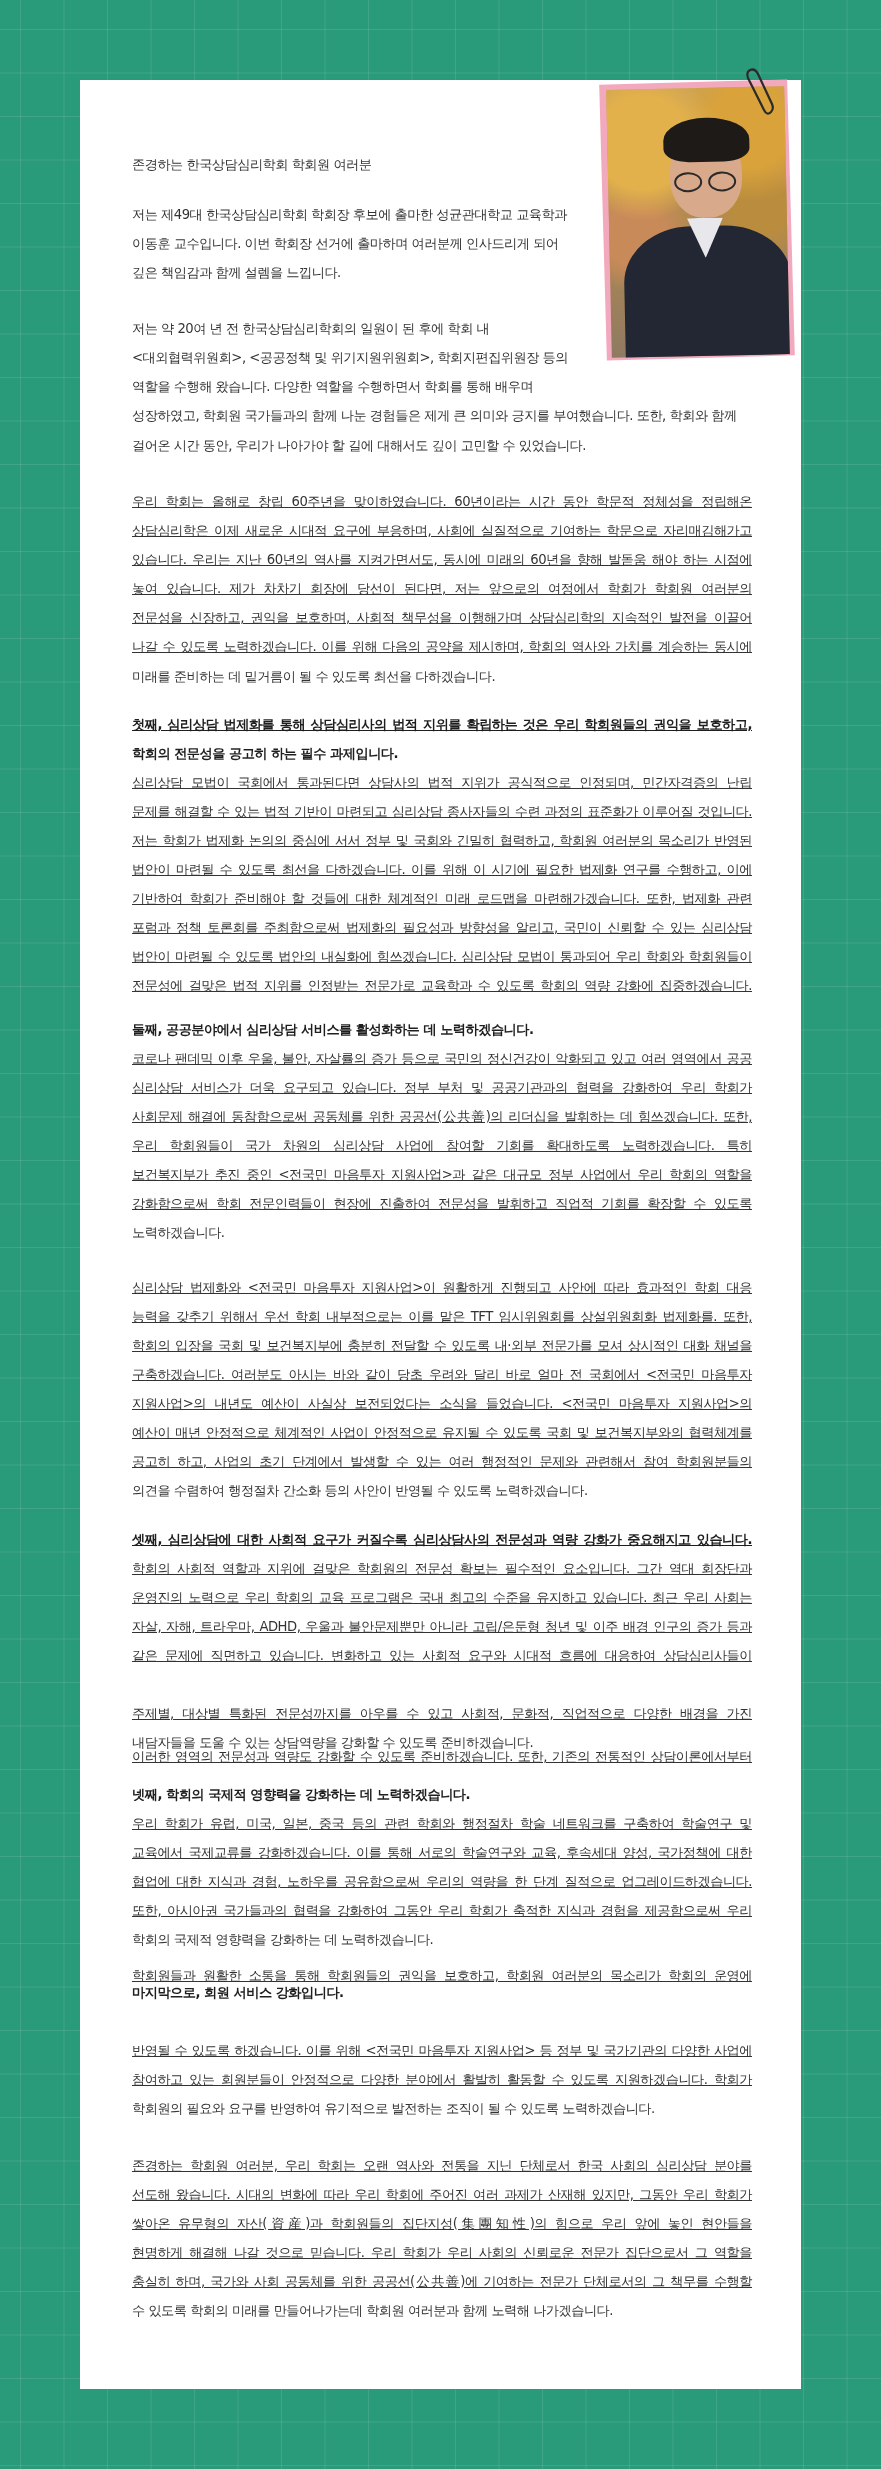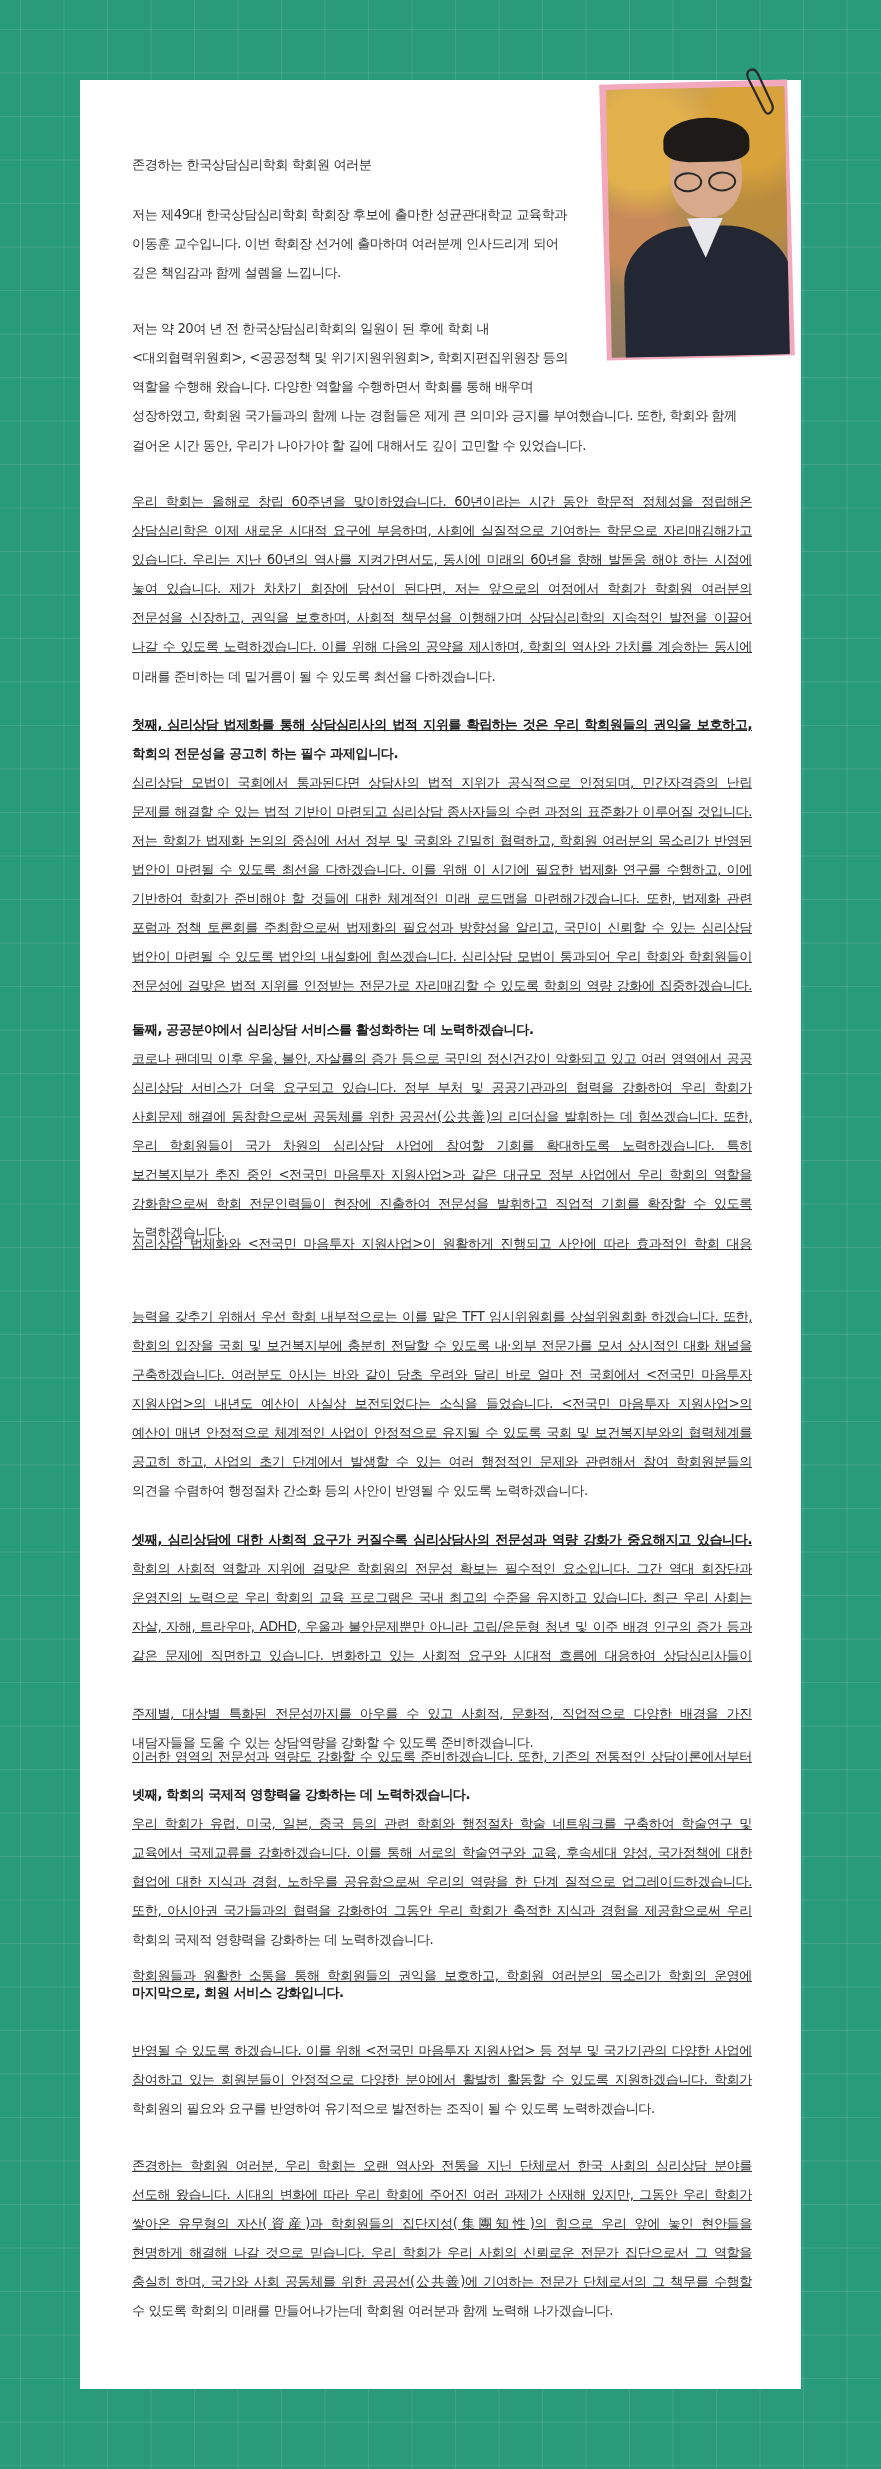--- a/index.html
+++ b/index.html
@@ -170,37 +170,37 @@
   <div>
     <div class="line bold justify" style="top:716px"> 첫째, 심리상담 법제화를 통해 상담심리사의 법적 지위를 확립하는 것은 우리 학회원들의 권익을 보호하고,</div>
     <div class="line bold" style="top:745px">학회의 전문성을 공고히 하는 필수 과제입니다.</div>
     <div class="line justify" style="top:774px">심리상담 모법이 국회에서 통과된다면 상담사의 법적 지위가 공식적으로 인정되며, 민간자격증의 난립</div>
     <div class="line justify" style="top:803px">문제를 해결할 수 있는 법적 기반이 마련되고 심리상담 종사자들의 수련 과정의 표준화가 이루어질 것입니다.</div>
     <div class="line justify" style="top:832px">저는 학회가 법제화 논의의 중심에 서서 정부 및 국회와 긴밀히 협력하고, 학회원 여러분의 목소리가 반영된</div>
     <div class="line justify" style="top:861px">법안이 마련될 수 있도록 최선을 다하겠습니다. 이를 위해 이 시기에 필요한 법제화 연구를 수행하고, 이에</div>
     <div class="line justify" style="top:890px">기반하여 학회가 준비해야 할 것들에 대한 체계적인 미래 로드맵을 마련해가겠습니다. 또한, 법제화 관련</div>
     <div class="line justify" style="top:919px">포럼과 정책 토론회를 주최함으로써 법제화의 필요성과 방향성을 알리고, 국민이 신뢰할 수 있는 심리상담</div>
     <div class="line justify" style="top:948px">법안이 마련될 수 있도록 법안의 내실화에 힘쓰겠습니다. 심리상담 모법이 통과되어 우리 학회와 학회원들이</div>
-    <div class="line justify" style="top:977px">전문성에 걸맞은 법적 지위를 인정받는 전문가로 자리매김할 수 있도록 학회의 역량 강화에 집중하겠습니다.</div>
+    <div class="line justify" style="top:977px">전문성에 걸맞은 법적 지위를 인정받는 전문가로 교육학과 수 있도록 학회의 역량 강화에 집중하겠습니다.</div>
   </div>
 
   <div>
     <div class="line bold" style="top:1021px"> 둘째, 공공분야에서 심리상담 서비스를 활성화하는 데 노력하겠습니다.</div>
     <div class="line justify" style="top:1050px">코로나 팬데믹 이후 우울, 불안, 자살률의 증가 등으로 국민의 정신건강이 악화되고 있고 여러 영역에서 공공</div>
     <div class="line justify" style="top:1079px">심리상담 서비스가 더욱 요구되고 있습니다. 정부 부처 및 공공기관과의 협력을 강화하여 우리 학회가</div>
     <div class="line justify" style="top:1108px">사회문제 해결에 동참함으로써 공동체를 위한 공공선(公共善)의 리더십을 발휘하는 데 힘쓰겠습니다. 또한,</div>
     <div class="line justify" style="top:1137px">우리 학회원들이 국가 차원의 심리상담 사업에 참여할 기회를 확대하도록 노력하겠습니다. 특히</div>
     <div class="line justify" style="top:1166px">보건복지부가 추진 중인 &lt;전국민 마음투자 지원사업&gt;과 같은 대규모 정부 사업에서 우리 학회의 역할을</div>
     <div class="line justify" style="top:1195px">강화함으로써 학회 전문인력들이 현장에 진출하여 전문성을 발휘하고 직업적 기회를 확장할 수 있도록</div>
     <div class="line" style="top:1224px">노력하겠습니다.</div>
   </div>
 
   <div>
-    <div class="line justify" style="top:1235px">  심리상담 법제화와 &lt;전국민 마음투자 지원사업&gt;이 원활하게 진행되고 사안에 따라 효과적인 학회 대응</div>
-    <div class="line justify" style="top:1308px">능력을 갖추기 위해서 우선 학회 내부적으로는 이를 맡은 TFT 임시위원회를 상설위원회화 하겠습니다. 또한,</div>
+    <div class="line justify" style="top:1279px">  심리상담 법제화와 &lt;전국민 마음투자 지원사업&gt;이 원활하게 진행되고 사안에 따라 효과적인 학회 대응</div>
+    <div class="line justify" style="top:1308px">능력을 갖추기 위해서 우선 학회 내부적으로는 이를 맡은 TFT 임시위원회를 상설위원회화 법제화를. 또한,</div>
     <div class="line justify" style="top:1337px">학회의 입장을 국회 및 보건복지부에 충분히 전달할 수 있도록 내·외부 전문가를 모셔 상시적인 대화 채널을</div>
     <div class="line justify" style="top:1366px">구축하겠습니다. 여러분도 아시는 바와 같이 당초 우려와 달리 바로 얼마 전 국회에서 &lt;전국민 마음투자</div>
     <div class="line justify" style="top:1395px">지원사업&gt;의 내년도 예산이 사실상 보전되었다는 소식을 들었습니다. &lt;전국민 마음투자 지원사업&gt;의</div>
     <div class="line justify" style="top:1424px">예산이 매년 안정적으로 체계적인 사업이 안정적으로 유지될 수 있도록 국회 및 보건복지부와의 협력체계를</div>
     <div class="line justify" style="top:1453px">공고히 하고, 사업의 초기 단계에서 발생할 수 있는 여러 행정적인 문제와 관련해서 참여 학회원분들의</div>
     <div class="line" style="top:1482px">의견을 수렴하여 행정절차 간소화 등의 사안이 반영될 수 있도록 노력하겠습니다.</div>
   </div>
 
   <div>
     <div class="line bold justify" style="top:1531px"> 셋째, 심리상담에 대한 사회적 요구가 커질수록 심리상담사의 전문성과 역량 강화가 중요해지고 있습니다.</div>

